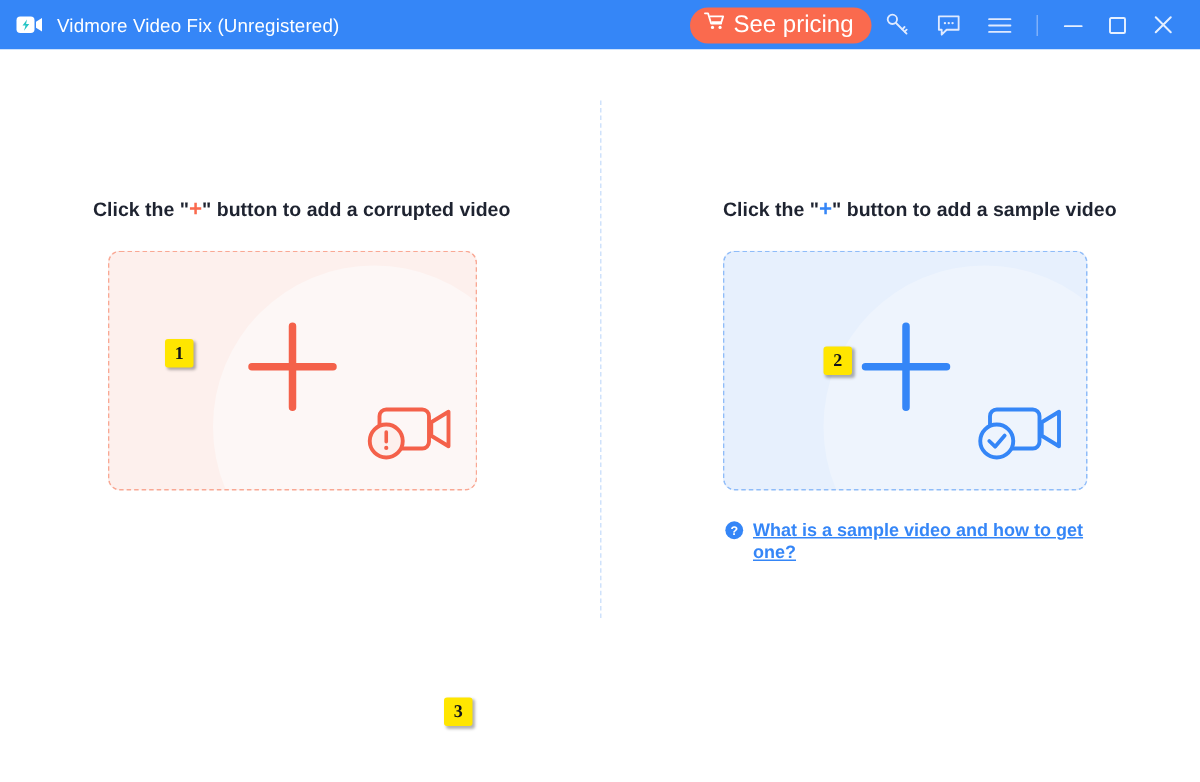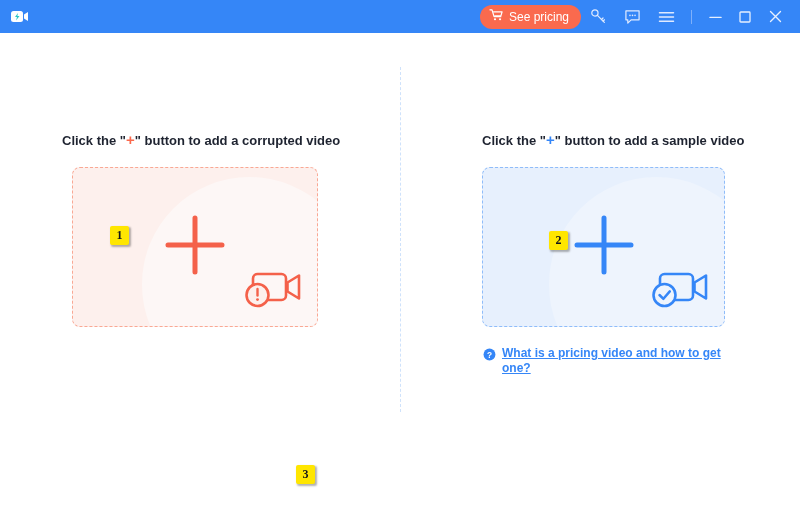--- a/index.html
+++ b/index.html
@@ -56,21 +56,21 @@
     display: flex;
     align-items: center;
     gap: 5px;
     background: #fa6a4e;
     color: #ffffff;
     border: none;
     border-radius: 13px;
     height: 24px;
     padding: 0 12px 0 9px;
     font-family: "Liberation Sans", sans-serif;
-    font-size: 12px;
+    font-size: 16px;
     cursor: pointer;
     white-space: nowrap;
   }
 
   .tb-icon {
     width: 30px;
     height: 33px;
     display: flex;
     align-items: center;
     justify-content: center;
@@ -242,20 +242,21 @@
 <div id="titlebar">
 
   <div id="app-logo">
     <svg width="19" height="19" viewBox="0 0 19 19">
       <rect x="1" y="4" width="12" height="11" rx="2.5" fill="#ffffff"></rect>
       <path d="M14 7.5 L18 5 L18 14 L14 11.5 Z" fill="#ffffff"></path>
       <path d="M8 6 L5 10 L7 10 L6 13.5 L9.5 9 L7.4 9 Z" fill="#28c6c6"></path>
     </svg>
   </div>
 
+  <div id="app-title">Vidmore Video Fix (Unregistered)</div>
 
   <div id="titlebar-right">
 
     <button id="pricing-button">
       <span>
         <svg width="15" height="14" viewBox="0 0 16 15">
           <path d="M1 2 h2.2 l2.2 7.3 h7.2" fill="none" stroke="#ffffff" stroke-width="1.3" stroke-linecap="round" stroke-linejoin="round"></path>
           <path d="M4.4 4.2 h9.6 l-1.3 4.2 h-7" fill="none" stroke="#ffffff" stroke-width="1.3" stroke-linejoin="round"></path>
           <circle cx="6.4" cy="12.1" r="1.15" fill="#ffffff"></circle>
           <circle cx="11.8" cy="12.1" r="1.15" fill="#ffffff"></circle>
@@ -366,19 +367,19 @@
 
   <div id="badge-2" class="badge">2</div>
 
   <div id="help-link">
     <span style="flex:0 0 auto;padding-top:1px;">
       <svg width="13" height="13" viewBox="0 0 14 14">
         <circle cx="7" cy="7" r="6.4" fill="#3586f7"></circle>
         <text x="7" y="10.4" text-anchor="middle" font-family="Liberation Sans, sans-serif" font-size="9" font-weight="bold" fill="#ffffff">?</text>
       </svg>
     </span>
-    <span id="help-link-text">What is a pricing video and how to get one?</span>
+    <span id="help-link-text">What is a sample video and how to get one?</span>
   </div>
 
   <div id="badge-3" class="badge">3</div>
 
 
 </div>
 
 </body></html>

